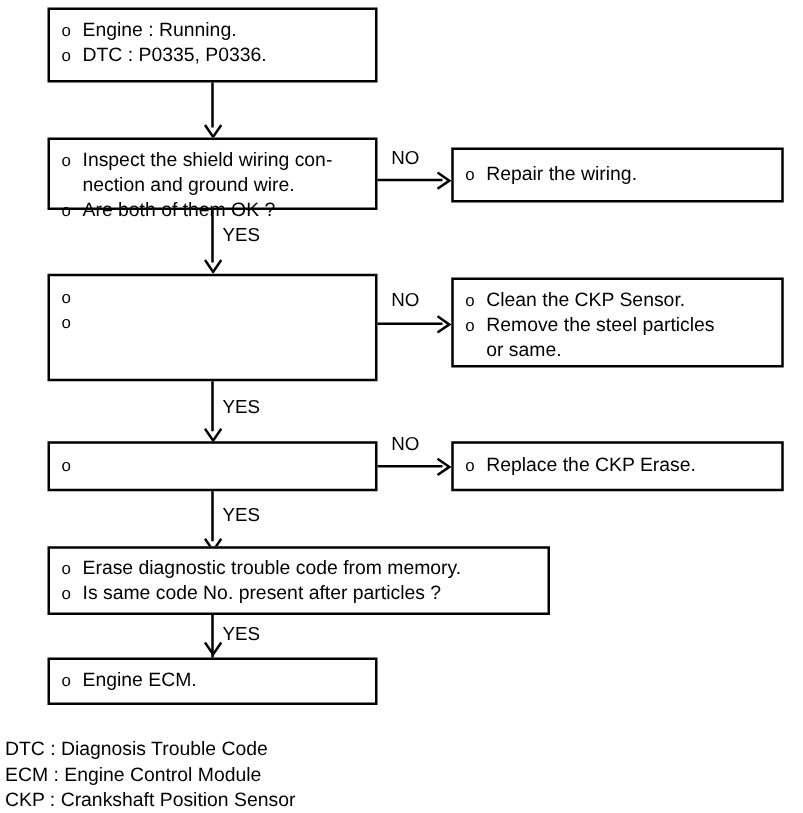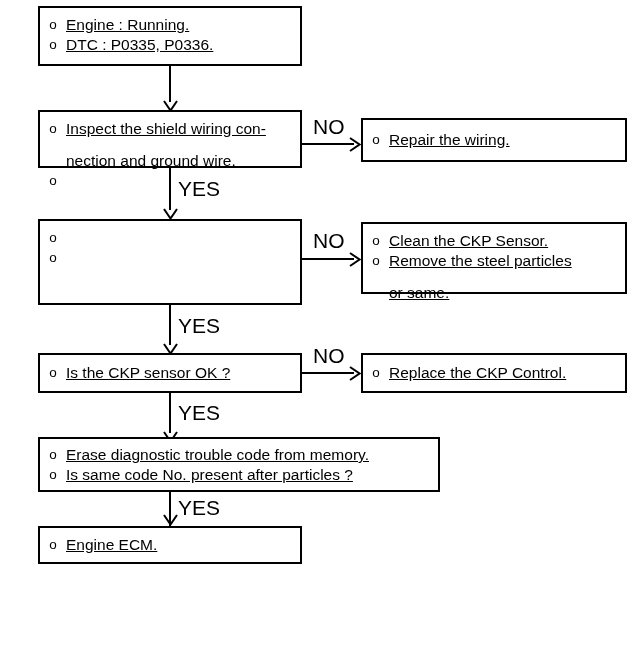--- a/index.html
+++ b/index.html
@@ -37,25 +37,23 @@
   .bullet {
     width: 26px;
     flex: 0 0 26px;
     text-align: center;
     font-size: 13.5px;
     line-height: 20px;
   }
   .rowtext {
     flex: 1 1 auto;
     padding-right: 6px;
-    text-decoration: underline;
   }
   .rowtext .cont {
     display: block;
-    margin-top: 12px;
   }
   
   .vline {
     position: absolute;
     width: 2px;
     background: #000000;
   }
   .hline {
     position: absolute;
     height: 2px;
@@ -66,21 +64,21 @@
     width: 15px;
     height: 12px;
   }
   .arrow-right {
     position: absolute;
     width: 12px;
     height: 15px;
   }
   .edge-label {
     position: absolute;
-    font-size: 21px;
+    font-size: 15px;
     line-height: 17px;
     white-space: nowrap;
   }
   .legend {
     position: absolute;
     font-size: 15.5px;
     line-height: 20.5px;
     white-space: nowrap;
   }
   .legend-line { display: block; }
@@ -111,20 +109,21 @@
   </div>
 
   <div class="box" style="left:38px; top:110px; width:264px; height:58px;">
     <div class="box-inner">
       <div class="row">
         <span class="bullet">o</span>
         <span class="rowtext"><span>Inspect the shield wiring con-</span><span class="cont">nection and ground wire.</span></span>
       </div>
       <div class="row">
         <span class="bullet">o</span>
+        <span class="rowtext">Are both of them OK ?</span>
       </div>
     </div>
   </div>
 
   <div class="hline" style="left:302px; top:143px; width:52px;"></div>
   <div class="arrow-right" style="left:349px; top:137px;">
     <svg width="12" height="15" viewBox="0 0 12 15">
       <polyline points="1,1 10.5,7.5 1,14" fill="none" stroke="#000000" stroke-width="2"></polyline>
     </svg>
   </div>
@@ -185,38 +184,37 @@
     <svg width="15" height="12" viewBox="0 0 15 12">
       <polyline points="1,1 7.5,10.5 14,1" fill="none" stroke="#000000" stroke-width="2"></polyline>
     </svg>
   </div>
   <div class="edge-label" style="left:178px; top:317px;">YES</div>
 
   <div class="box" style="left:38px; top:353px; width:264px; height:40px;">
     <div class="box-inner" style="padding-top:8px;">
       <div class="row">
         <span class="bullet">o</span>
-        <span class="rowtext">Is the CKP sensor OK ?</span>
       </div>
     </div>
   </div>
 
   <div class="hline" style="left:302px; top:372px; width:52px;"></div>
   <div class="arrow-right" style="left:349px; top:366px;">
     <svg width="12" height="15" viewBox="0 0 12 15">
       <polyline points="1,1 10.5,7.5 1,14" fill="none" stroke="#000000" stroke-width="2"></polyline>
     </svg>
   </div>
   <div class="edge-label" style="left:313px; top:347px;">NO</div>
 
   <div class="box" style="left:361px; top:353px; width:266px; height:40px;">
     <div class="box-inner" style="padding-top:8px;">
       <div class="row">
         <span class="bullet">o</span>
-        <span class="rowtext">Replace the CKP Control.</span>
+        <span class="rowtext">Replace the CKP Erase.</span>
       </div>
     </div>
   </div>
 
   <div class="vline" style="left:169px; top:393px; height:40px;"></div>
   <div class="arrow-down" style="left:163px; top:429px;">
     <svg width="15" height="12" viewBox="0 0 15 12">
       <polyline points="1,1 7.5,10.5 14,1" fill="none" stroke="#000000" stroke-width="2"></polyline>
     </svg>
   </div>
@@ -245,14 +243,19 @@
 
   <div class="box" style="left:38px; top:526px; width:264px; height:38px;">
     <div class="box-inner" style="padding-top:7px;">
       <div class="row">
         <span class="bullet">o</span>
         <span class="rowtext">Engine ECM.</span>
       </div>
     </div>
   </div>
 
+  <div class="legend" style="left:4px; top:590px;">
+    <span class="legend-line">DTC : Diagnosis Trouble Code</span>
+    <span class="legend-line">ECM : Engine Control Module</span>
+    <span class="legend-line">CKP : Crankshaft Position Sensor</span>
+  </div>
 
 </div>
 
 </body></html>

